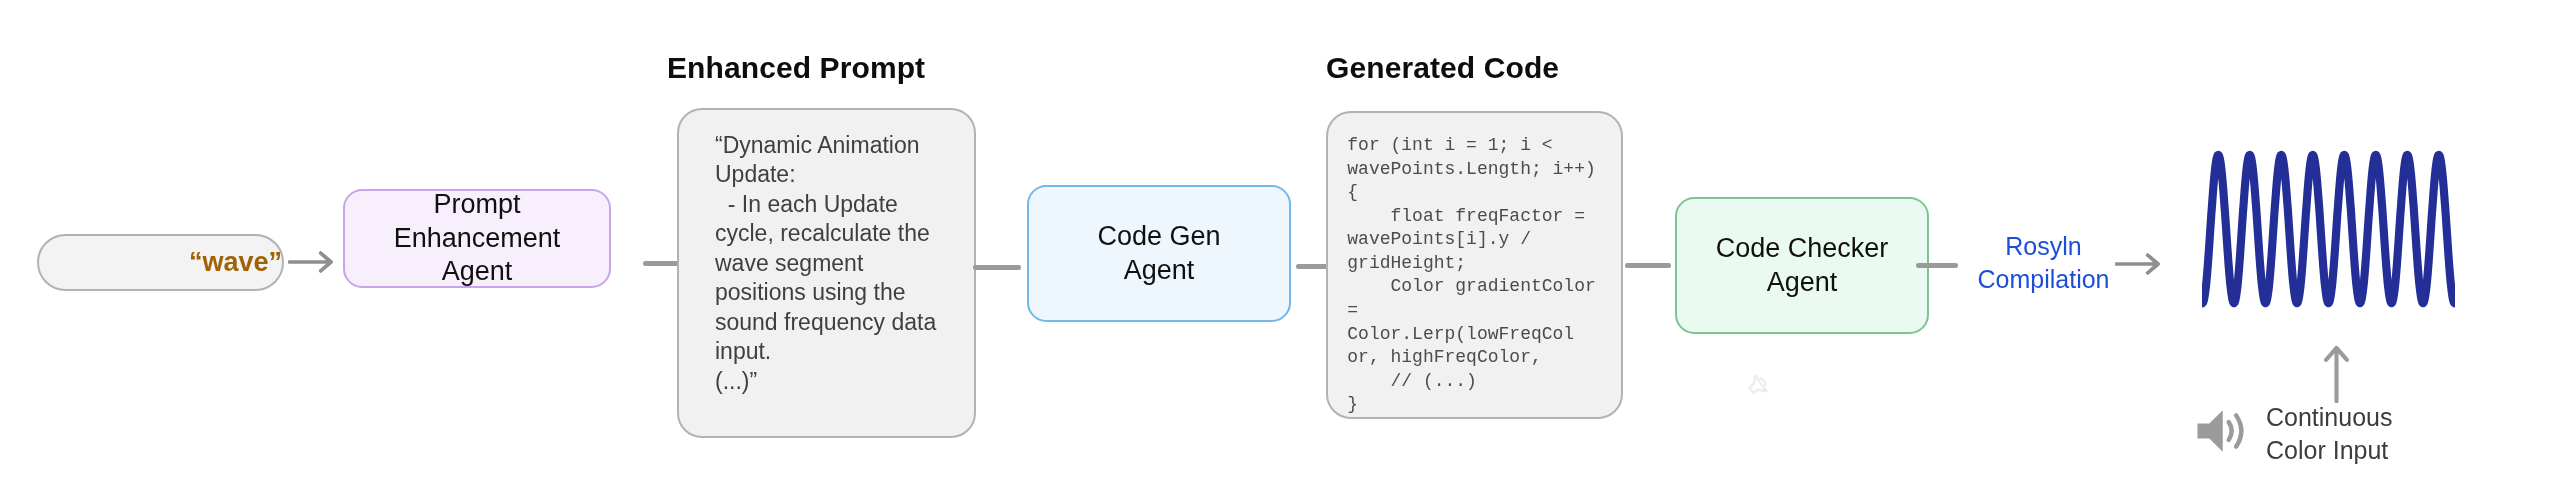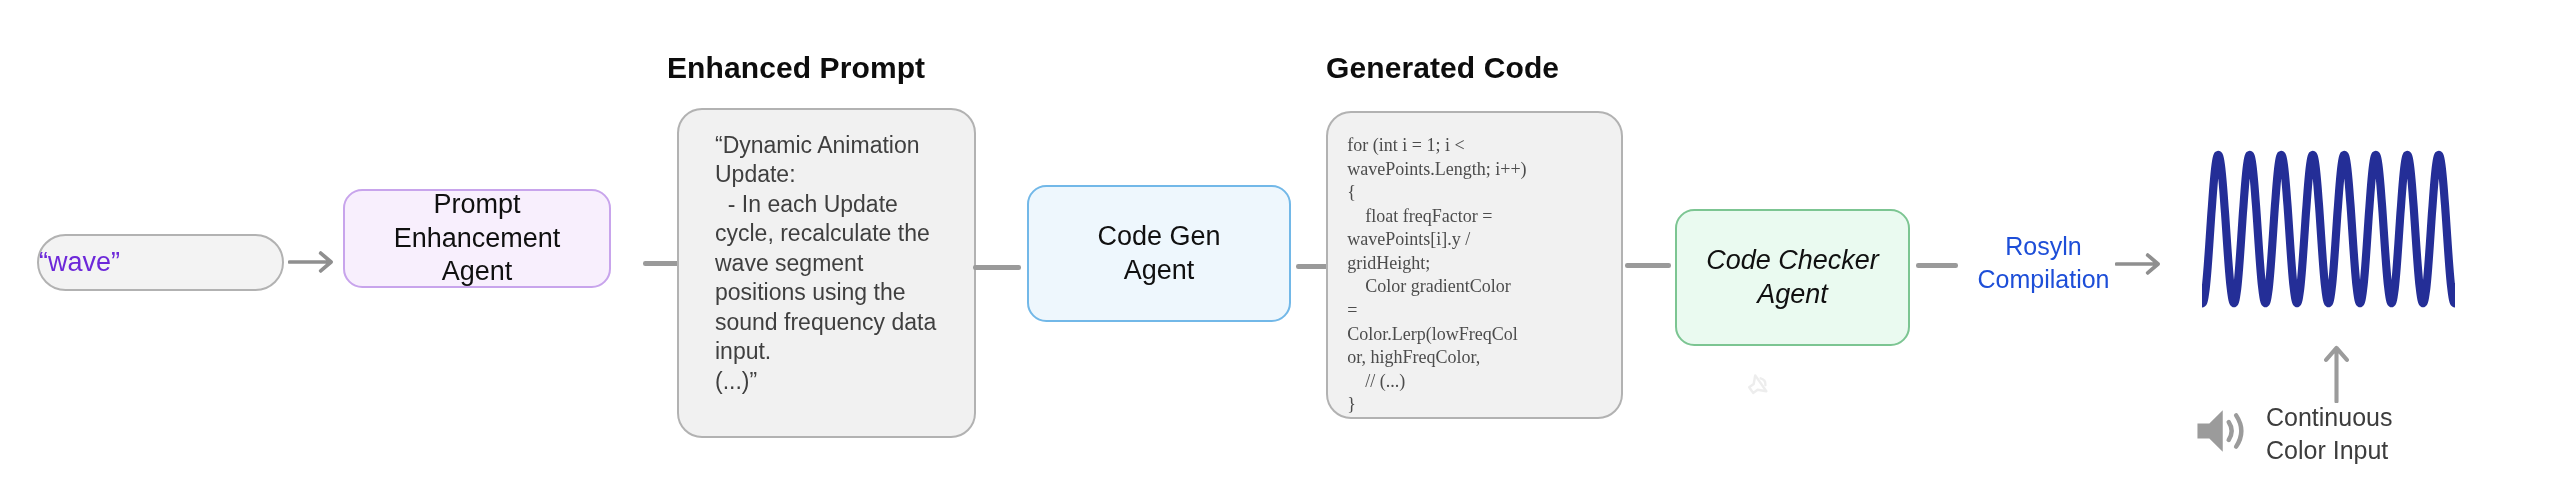--- a/index.html
+++ b/index.html
@@ -15,26 +15,27 @@
   .abs { position: absolute; }
   .heading {
     font-size: 30px;
     font-weight: 700;
     color: #0d0d0d;
     letter-spacing: 0.1px;
     white-space: pre;
   }
   .heading.small { font-size: 28px; }
   .pill {
-    display: flex; align-items: center; justify-content: flex-start;
+    display: flex; align-items: center; justify-content: flex-end;
     background: #f3f3f3;
     border: 2.2px solid #b2b2b2;
     border-radius: 29px;
     font-size: 27px;
-    color: #6d28d9;
+    color: #a16207;
+    font-weight: bold;
   }
   .agent-box {
     display: flex; align-items: center; justify-content: center;
     border-radius: 19.3px;
     font-size: 27px;
     color: #101010;
     text-align: center;
     line-height: 1.25;
     white-space: pre-line;
   }
@@ -49,21 +50,21 @@
   }
   .card-text {
     padding: 21px 15px 0 36px;
     font-size: 23px;
     line-height: 1.28;
     color: #3f3f3f;
     white-space: pre;
   }
   .card-code {
     padding: 21px 0 0 19.3px;
-    font-family: Liberation Serif, serif;
+    font-family: Liberation Mono, monospace;
     font-size: 18px;
     line-height: 1.31;
     color: #4c4c4c;
     white-space: pre;
     border-radius: 13px;
   }
   .dash { background: #9a9a9a; height: 4.5px; border-radius: 2.2px; }
   .flow-label {
     font-size: 25px;
     color: #1d4ed8;
@@ -135,21 +136,21 @@
     Color gradientColor
 =
 Color.Lerp(lowFreqCol
 or, highFreqColor,
     // (...)
 }</div>
   </div>
 
   <div class="abs dash" style="left:1625px; top:263px; width:46px;"></div>
 
-  <div class="abs agent-box agent-green" style="left:1675px; top:209px; width:235px; height:137px;font-style:italic;">
+  <div class="abs agent-box agent-green" style="left:1675px; top:197px; width:254px; height:137px;">
     <span>Code Checker
 Agent</span>
   </div>
 
   <div class="abs dash" style="left:1916px; top:263px; width:42px;"></div>
 
   <svg class="abs watermark" style="left:1747px; top:370px;" width="27" height="27" viewBox="0 0 78 68">
     <path d="M6,24 L22,24 L40,6 L40,62 L22,44 L6,44 Z" fill="none" stroke="#555555" stroke-width="7" stroke-linejoin="round"></path>
     <path d="M48,22 Q58,34 48,46" fill="none" stroke="#555555" stroke-width="7" stroke-linecap="round"></path>
   </svg>

